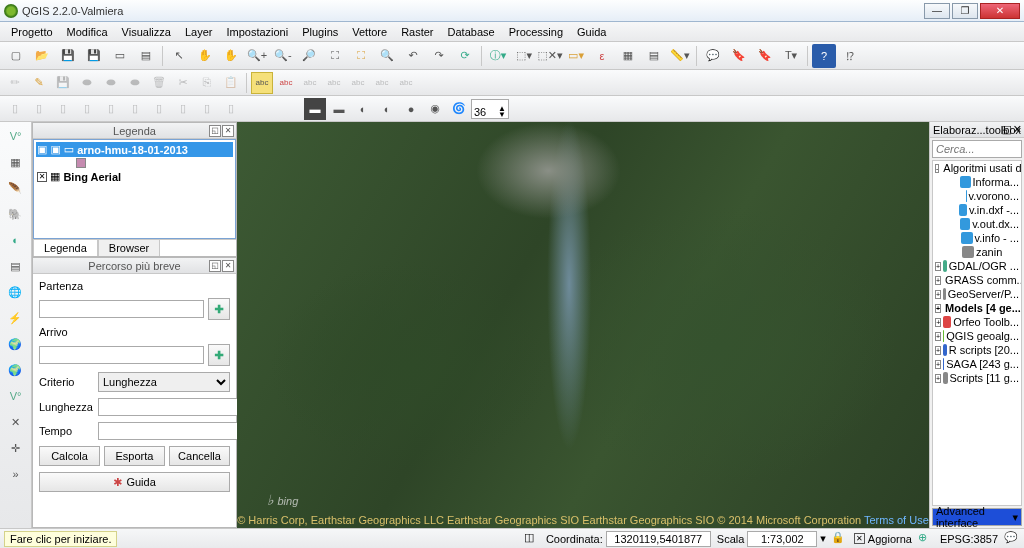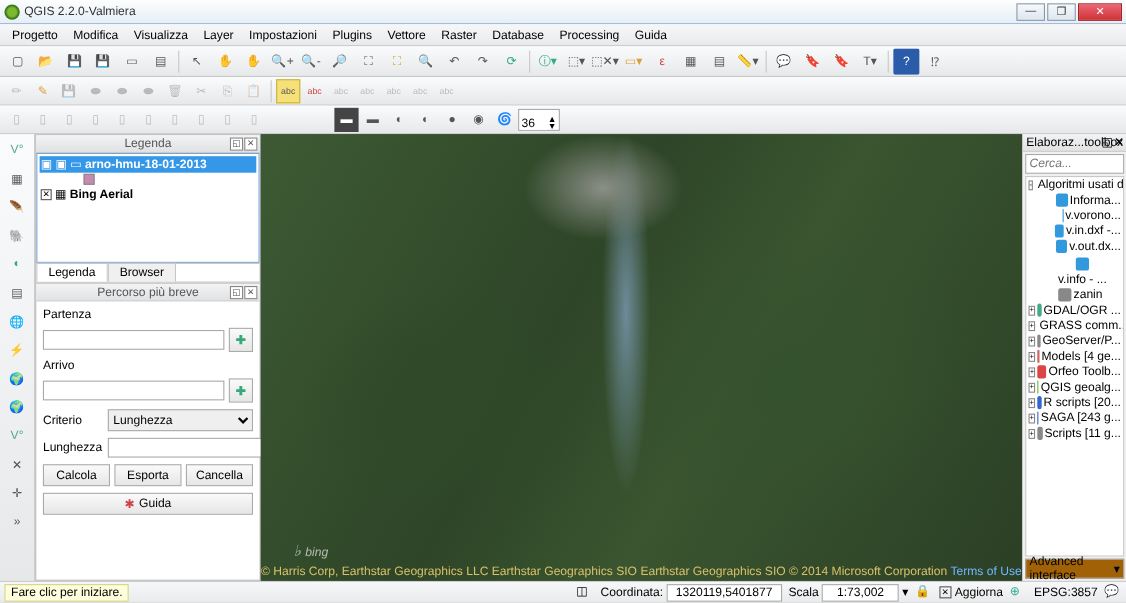--- a/index.html
+++ b/index.html
@@ -67,21 +67,21 @@
 .attrib a{color:#6fb7ff;}
 
 .rightcol{width:95px;display:flex;flex-direction:column;border-left:1px solid #c8c8c8;}
 .toolbox-title{height:16px;background:linear-gradient(#f2f3f4,#e1e2e4);font-size:10px;display:flex;align-items:center;padding:0 3px;position:relative;border-bottom:1px solid #c8c8c8;}
 .toolbox-title .ctrls{position:absolute;right:2px;display:flex;gap:1px;}
 .search{border:1px solid #aaa;margin:2px;height:18px;padding:0 3px;color:#999;font-style:italic;}
 .tree{flex:1;overflow:hidden;background:#fff;border:1px solid #c8c8c8;margin:0 2px;font-size:10px;}
 .tn{display:flex;align-items:center;gap:2px;padding:1px 2px;white-space:nowrap;overflow:hidden;}
 .tn .exp{width:9px;height:9px;border:1px solid #888;font-size:7px;display:flex;align-items:center;justify-content:center;}
 .tn .ic{width:12px;height:12px;}
-.adv{border:1px solid #aaa;margin:2px;height:18px;display:flex;align-items:center;padding:0 3px;background:#a16207;}
+.adv{border:1px solid #aaa;margin:2px;height:18px;display:flex;align-items:center;padding:0 3px;background:#1d4ed8;}
 
 .statusbar{height:20px;background:linear-gradient(#f6f7f8,#e9eaec);border-top:1px solid #c8c8c8;display:flex;align-items:center;padding:0 4px;gap:6px;}
 .statusbar .hint{border:1px solid #d4d28a;background:#fefedc;padding:1px 5px;}
 .sb-spacer{flex:1;}
 .sb-field{display:flex;align-items:center;gap:3px;}
 .sb-field input{border:1px solid #aaa;height:16px;padding:0 3px;width:105px;text-align:center;}
 .sb-field input.scale{width:70px;}
 .sb-ic{width:16px;height:16px;}
 .sb-chk{width:11px;height:11px;border:1px solid #555;display:flex;align-items:center;justify-content:center;font-size:8px;}
 </style>
@@ -267,20 +267,24 @@
             <div class="pickbtn">✚</div>
           </div>
         <div class="frow">
             <label>Criterio</label>
           <select><option>Lunghezza</option></select>
           </div>
         <div class="frow">
             <label>Lunghezza</label>
             <input type="text" style="">
           </div>
+        <div class="frow">
+            <label>Tempo</label>
+            <input type="text" style="">
+          </div>
         <div class="btnrow">
           <div class="btn">Calcola</div>
           <div class="btn">Esporta</div>
           <div class="btn">Cancella</div>
         </div>
         <div class="guidebtn">
             <span style="color:#c44">✱</span>
             <span>Guida</span>
           </div>
       </div>
@@ -323,21 +327,21 @@
         <div class="tn" style="padding-left: 16px;">
           <span style="width: 11px;"></span>
           <span class="ic" style="background: rgb(51, 153, 221); border-radius: 2px;"></span>
           <span>v.in.dxf -...</span>
         </div>
         <div class="tn" style="padding-left: 16px;">
           <span style="width: 11px;"></span>
           <span class="ic" style="background: rgb(51, 153, 221); border-radius: 2px;"></span>
           <span>v.out.dx...</span>
         </div>
-        <div class="tn" style="padding-left: 16px; flex-direction: column;">
+        <div class="tn" style="padding-left: 16px;">
           <span style="width: 11px;"></span>
           <span class="ic" style="background: rgb(51, 153, 221); border-radius: 2px;"></span>
           <span>v.info - ...</span>
         </div>
         <div class="tn" style="padding-left: 16px;">
           <span style="width: 11px;"></span>
           <span class="ic" style="background: rgb(136, 136, 136); border-radius: 2px;"></span>
           <span>zanin</span>
         </div>
         <div class="tn" style="padding-left: 2px;">
@@ -348,21 +352,21 @@
         <div class="tn" style="padding-left: 2px;">
           <span class="exp">+</span>
           <span class="ic" style="background: rgb(102, 187, 68); border-radius: 2px;"></span>
           <span>GRASS comm...</span>
         </div>
         <div class="tn" style="padding-left: 2px;">
           <span class="exp">+</span>
           <span class="ic" style="background: rgb(136, 136, 136); border-radius: 2px;"></span>
           <span>GeoServer/P...</span>
         </div>
-        <div class="tn" style="padding-left: 2px;">
+        <div class="tn" style="padding-left: 2px; font-weight: bold;">
           <span class="exp">+</span>
           <span class="ic" style="background: rgb(204, 102, 102); border-radius: 2px;"></span>
           <span>Models [4 ge...</span>
         </div>
         <div class="tn" style="padding-left: 2px;">
           <span class="exp">+</span>
           <span class="ic" style="background: rgb(221, 68, 68); border-radius: 2px;"></span>
           <span>Orfeo Toolb...</span>
         </div>
         <div class="tn" style="padding-left: 2px;">

